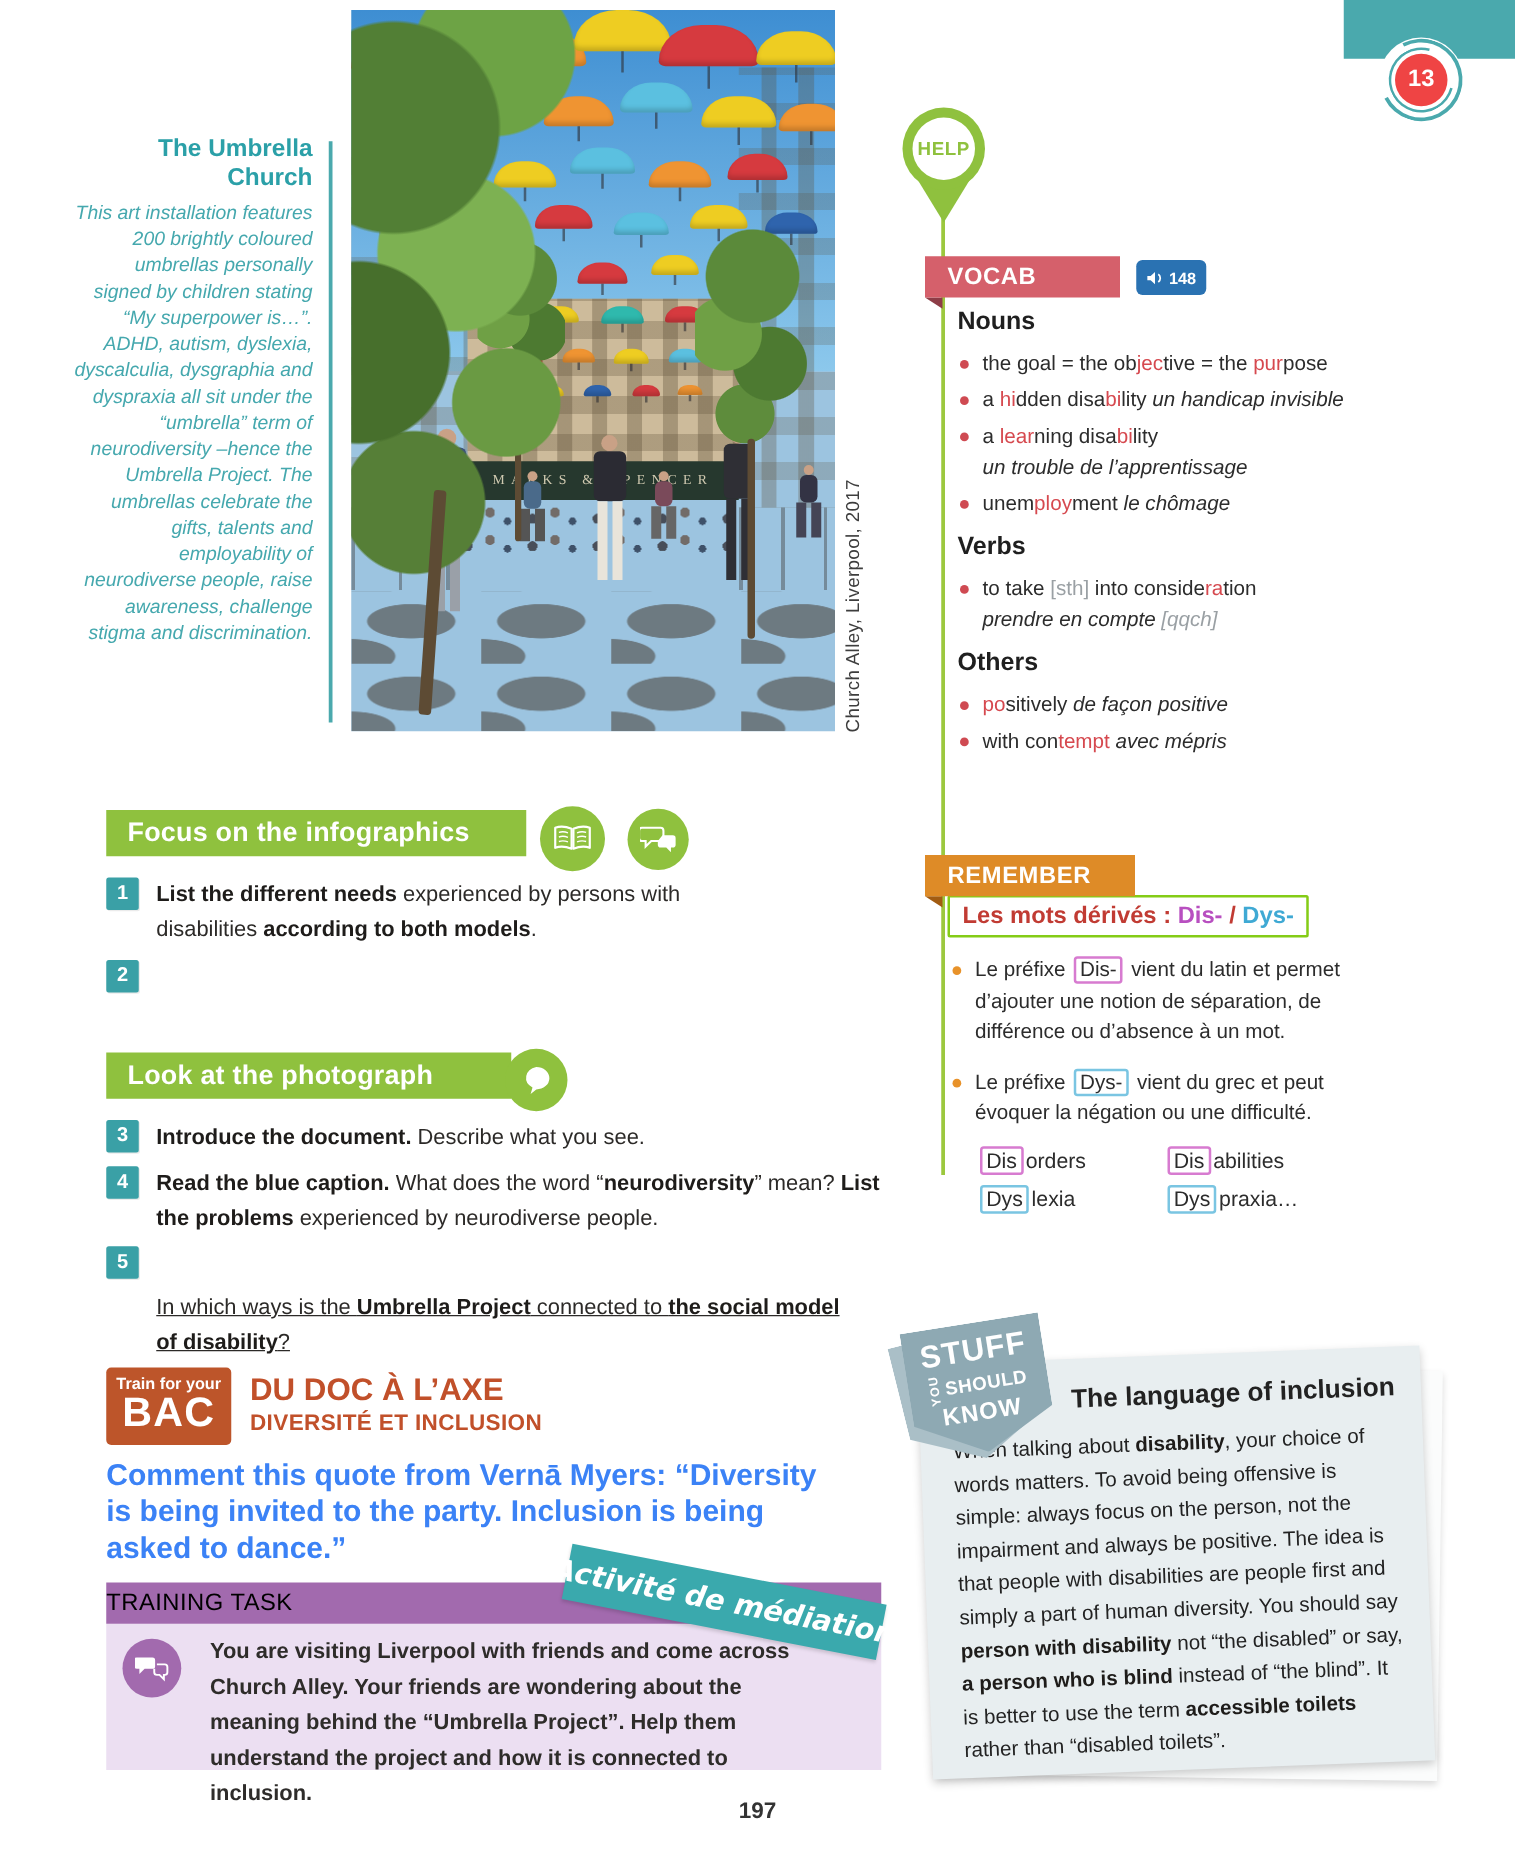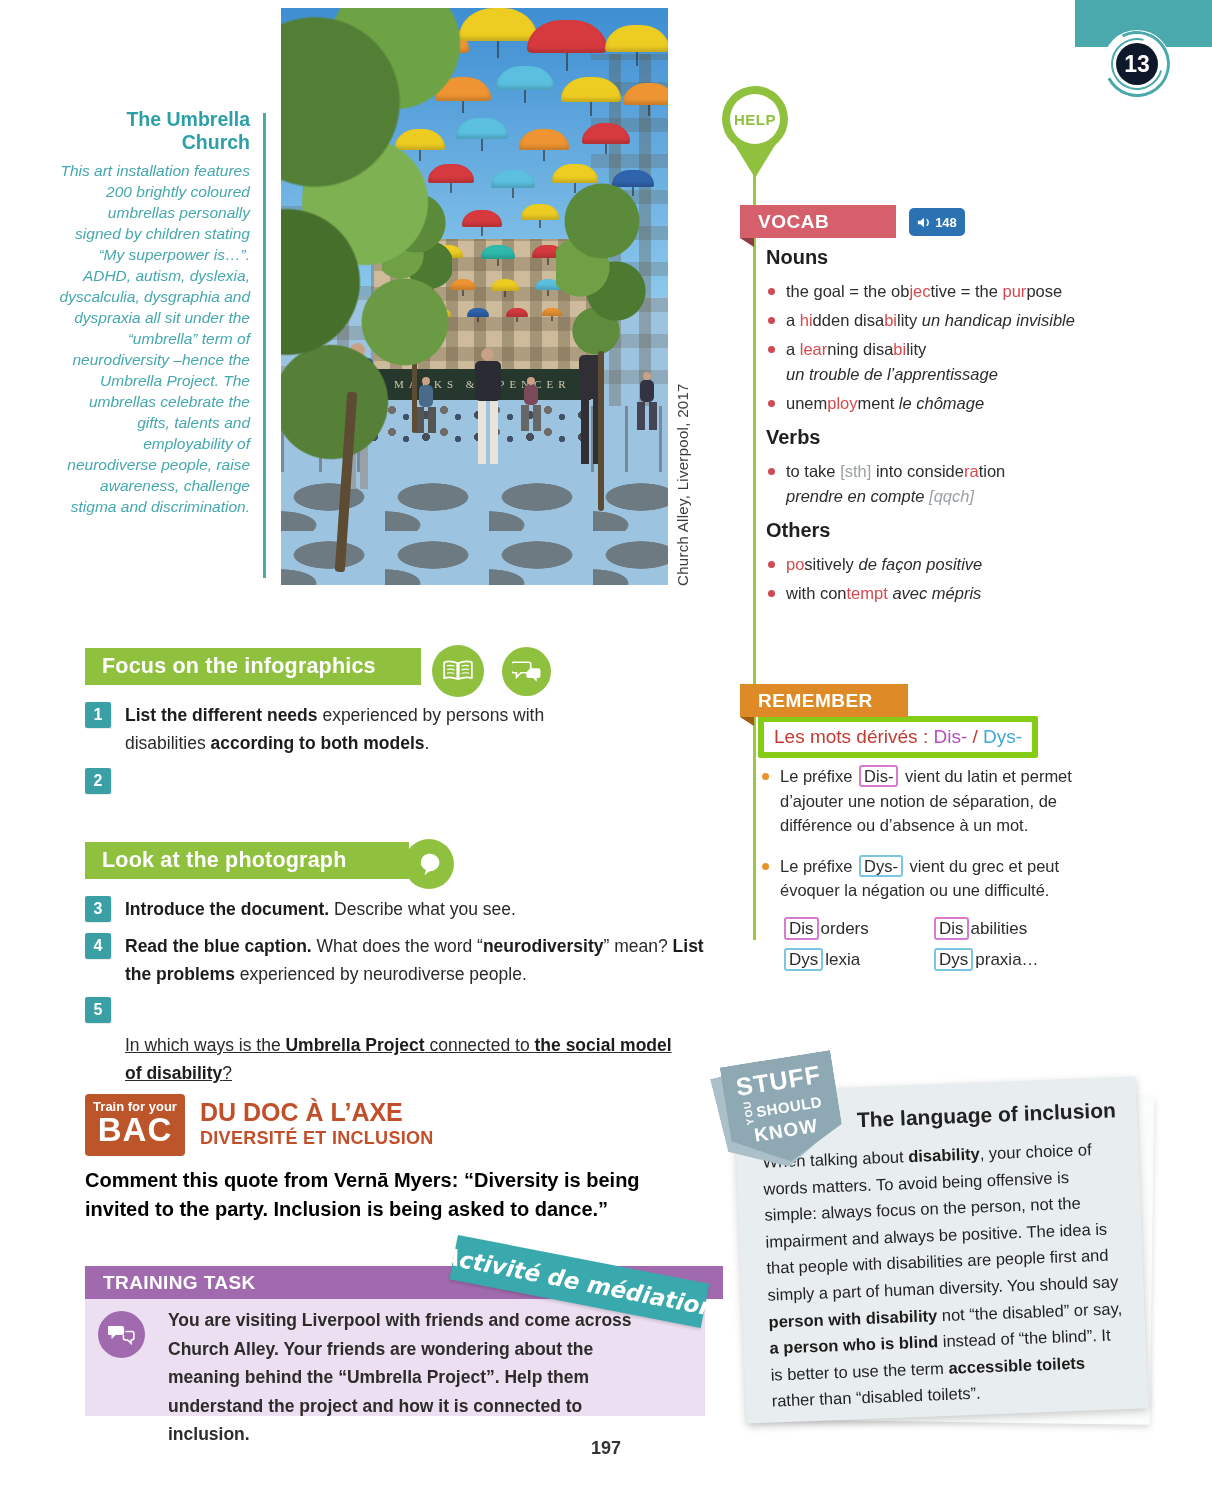--- a/index.html
+++ b/index.html
@@ -6,21 +6,21 @@
   body{width:1212px;height:1500px;position:relative;font-family:"Liberation Sans","DejaVu Sans",sans-serif;color:#2c2c2c;}
   .abs{position:absolute;}
   .page{position:relative;width:1212px;height:1500px;overflow:hidden;background:#fff;}
 
   
   .corner-tab{left:1075px;top:0;width:137px;height:47px;background:#4aa9ad;}
   .unit-badge{left:1103px;top:30px;width:68px;height:68px;}
   .unit-badge .bg{position:absolute;inset:0;background:#fff;border-radius:50%;}
   .unit-badge .arc1{position:absolute;inset:1px;border:3px solid #4aa9ad;border-left-color:transparent;border-radius:50%;transform:rotate(18deg);}
   .unit-badge .arc2{position:absolute;inset:8px;border:2px solid #4aa9ad;border-right-color:transparent;border-radius:50%;transform:rotate(-30deg);}
-  .unit-badge .core{position:absolute;inset:13px;background:#0f172a;border-radius:50%;display:flex;align-items:center;justify-content:center;color:#fff;font-weight:bold;font-size:23px;}
+  .unit-badge .core{position:absolute;inset:13px;background:#ef4444;border-radius:50%;display:flex;align-items:center;justify-content:center;color:#fff;font-weight:bold;font-size:19px;}
 
   
   .cap-title{left:58px;top:108px;width:192px;text-align:right;color:#2ba0a8;font-weight:bold;font-size:19.5px;line-height:23px;}
   .cap-body{left:58px;top:160px;width:192px;text-align:right;color:#45a8ae;font-style:italic;font-size:15.5px;line-height:21px;font-weight:500;}
   .cap-rule{left:263px;top:113px;width:3px;height:465px;background:#4aa9ad;}
 
   
   .photo{left:281px;top:8px;width:387px;height:577px;overflow:hidden;background:#9cc4e0;}
   .sky{position:absolute;left:0;top:0;right:0;height:50%;background:linear-gradient(#3e8ed2,#8cc8ec);}
   .bldgC{position:absolute;left:24%;right:20%;top:40%;height:24%;background:#cdbb9b;
@@ -80,43 +80,43 @@
   .si{font-style:italic;}
   .sg{color:#9aa0a4;}
   .sb{font-weight:bold;color:#1e1c1a;}
   .sbx{border:2px solid;border-radius:3px;padding:0 3px;margin:0 2px;}
   .sbxp{border-color:#d77bd0;}
   .sbxb{border-color:#7ac5e2;}
   .smag{color:#b84fc0;}
   .scyan{color:#3fa9d4;}
   .sred2{color:#c13b33;}
 
-  .rem-title{left:758px;top:716px;display:inline-block;background:#fff;border:6px solid #84cc16;border-radius:2px;padding:4px 10px;font-size:19px;font-weight:normal;white-space:nowrap;z-index:2;}
+  .rem-title{left:758px;top:716px;display:inline-block;background:#fff;border:2px solid #84cc16;border-radius:2px;padding:4px 10px;font-size:19px;font-weight:bold;white-space:nowrap;z-index:2;}
   .rem-col{left:760px;top:764px;width:332px;}
   .rem-col ul.vlist li{margin-bottom:16px;font-size:16.5px;line-height:24.5px;}
   .rem-words{margin:2px 0 0 22px;display:grid;grid-template-columns:150px 150px;row-gap:11px;font-size:17px;}
 
   
   .banner-green{background:#8fc13e;color:#fff;font-weight:bold;font-size:21.5px;display:flex;align-items:center;padding:0 17px;height:37px;letter-spacing:.2px;}
   .icon-circ{border-radius:50%;background:#8fc13e;display:flex;align-items:center;justify-content:center;}
   .qnum{width:26px;height:26px;background:#3aa0a6;color:#fff;font-weight:bold;font-size:16px;display:flex;align-items:center;justify-content:center;border-radius:2px;box-shadow:1px 1px 0 rgba(0,0,0,.08);}
   .qtext{font-size:17.5px;line-height:28px;color:#2c2a28;}
 
   
   .bac-badge{left:85px;top:1094px;width:100px;height:62px;background:#bd552a;border-radius:4px;color:#fff;text-align:center;}
   .bac-badge .t{font-size:13px;font-weight:bold;margin-top:5px;}
   .bac-badge .m{font-size:33px;font-weight:bold;line-height:32px;letter-spacing:1px;}
   .bac-title{left:200px;top:1098px;font-size:25px;font-weight:bold;color:#c1502a;}
   .bac-sub{left:200px;top:1128px;font-size:18px;font-weight:bold;color:#c1502a;letter-spacing:.3px;}
-  .bac-task{left:85px;top:1166px;width:590px;font-size:20px;font-weight:bold;line-height:29px;color:#000000;}
+  .bac-task{left:85px;top:1166px;width:590px;font-size:24px;font-weight:bold;line-height:29px;color:#3b82f6;}
 
   
   .ribbon-teal{left:458px;top:1235px;width:256px;height:45px;background:#3aa9ad;transform:rotate(11deg);transform-origin:left top;display:flex;align-items:center;justify-content:center;z-index:6;box-shadow:0 2px 3px rgba(0,0,0,.15);}
   .ribbon-teal span{color:#fff;font-size:23px;font-weight:bold;font-style:italic;font-family:"DejaVu Sans",sans-serif;white-space:nowrap;}
-  .tt-head{left:85px;top:1266px;width:620px;height:33px;background:#a26aae;color:#ffffff;font-weight:bold;font-size:19px;display:flex;align-items:center;padding-left:18px;letter-spacing:.4px;z-index:5;}
+  .tt-head{left:85px;top:1266px;width:620px;height:33px;background:#a26aae;color:#000000;font-weight:normal;font-size:19px;display:flex;align-items:center;padding-left:0;letter-spacing:.4px;z-index:5;}
   .tt-body{left:85px;top:1299px;width:620px;height:117px;background:#ecdff2;}
   .tt-icon{left:98px;top:1311px;width:47px;height:47px;background:#a26aae;border-radius:50%;display:flex;align-items:center;justify-content:center;}
   .tt-text{left:168px;top:1306px;width:478px;font-size:17.5px;font-weight:600;line-height:28.5px;color:#2e2c2a;}
 
   
   .note-sheet{left:752px;top:1094px;width:400px;height:328px;background:#fbfcfc;transform:rotate(.8deg);box-shadow:0 3px 6px rgba(0,0,0,.15);}
   .note{left:740px;top:1084px;width:402px;height:332px;background:#e8eef0;transform:rotate(-2.2deg);box-shadow:0 3px 8px rgba(0,0,0,.2);z-index:2;}
   .note-title{margin:20px 20px 0 122px;font-size:21px;font-weight:bold;line-height:26px;color:#222;}
   .note-body{margin:12px 22px 0 26px;font-size:16.5px;line-height:26.6px;color:#222;}
   .stuff-badge{left:727px;top:1058px;width:112px;height:104px;transform:rotate(-9deg);z-index:3;}

